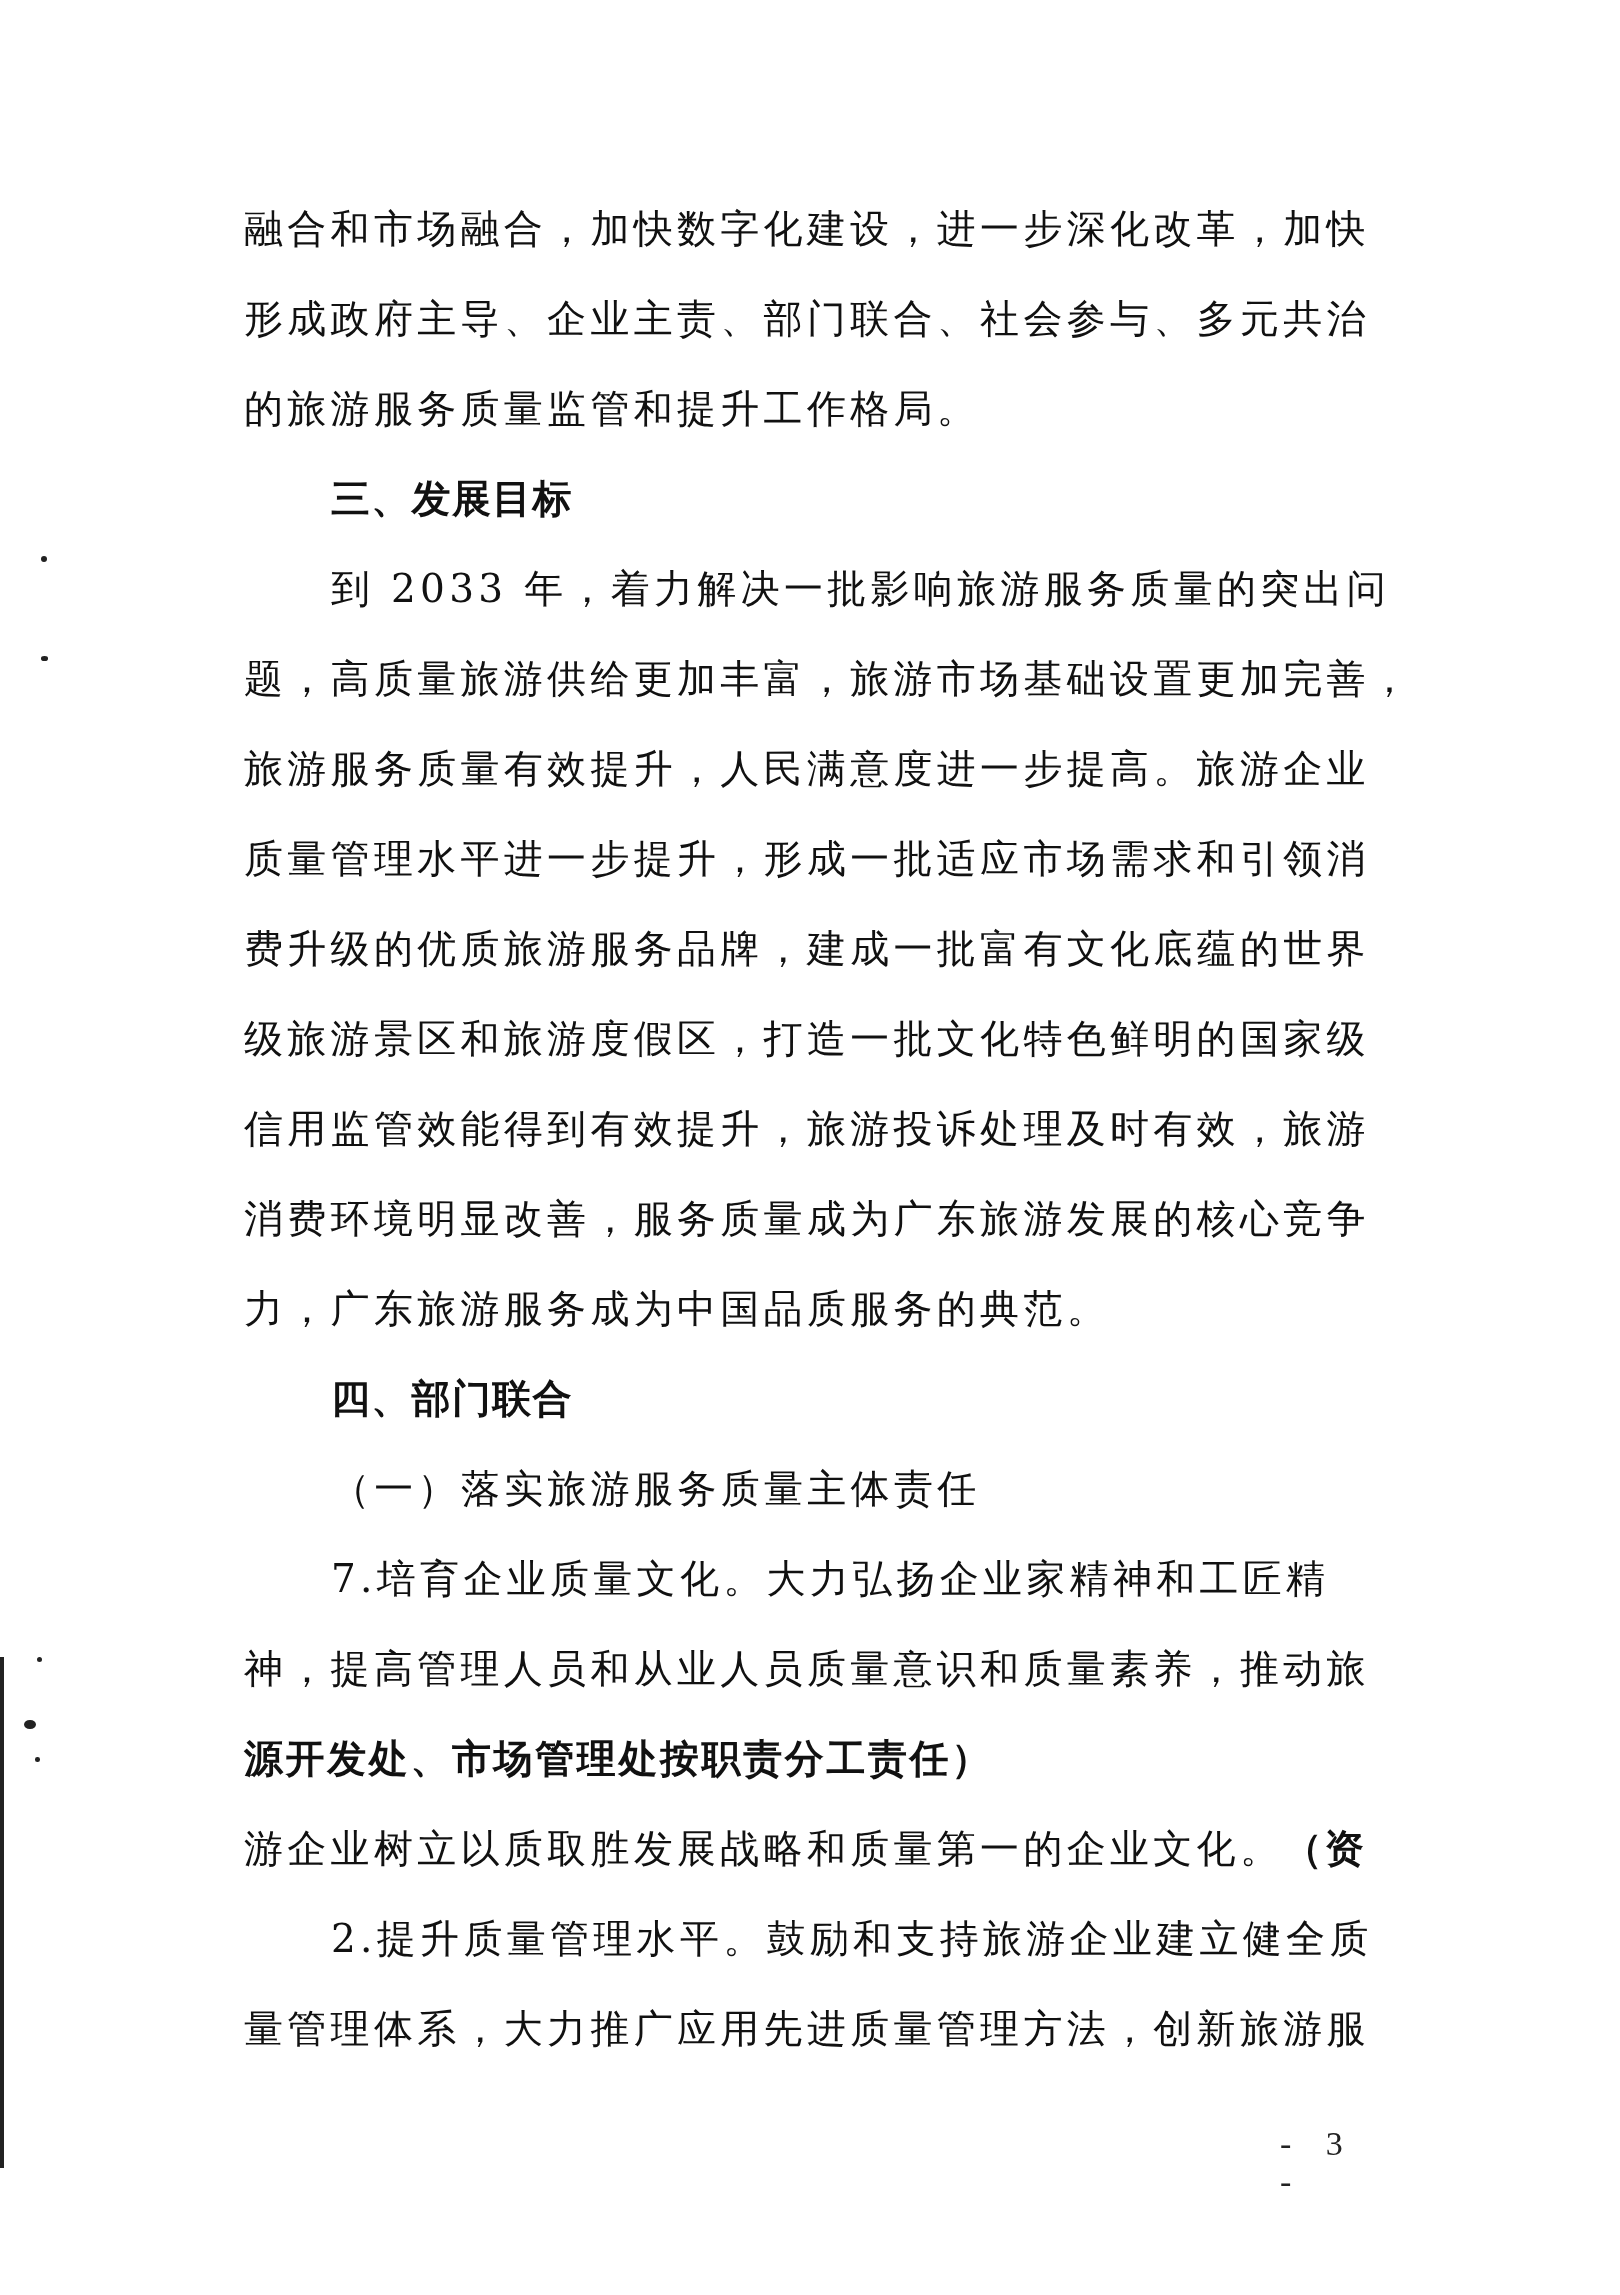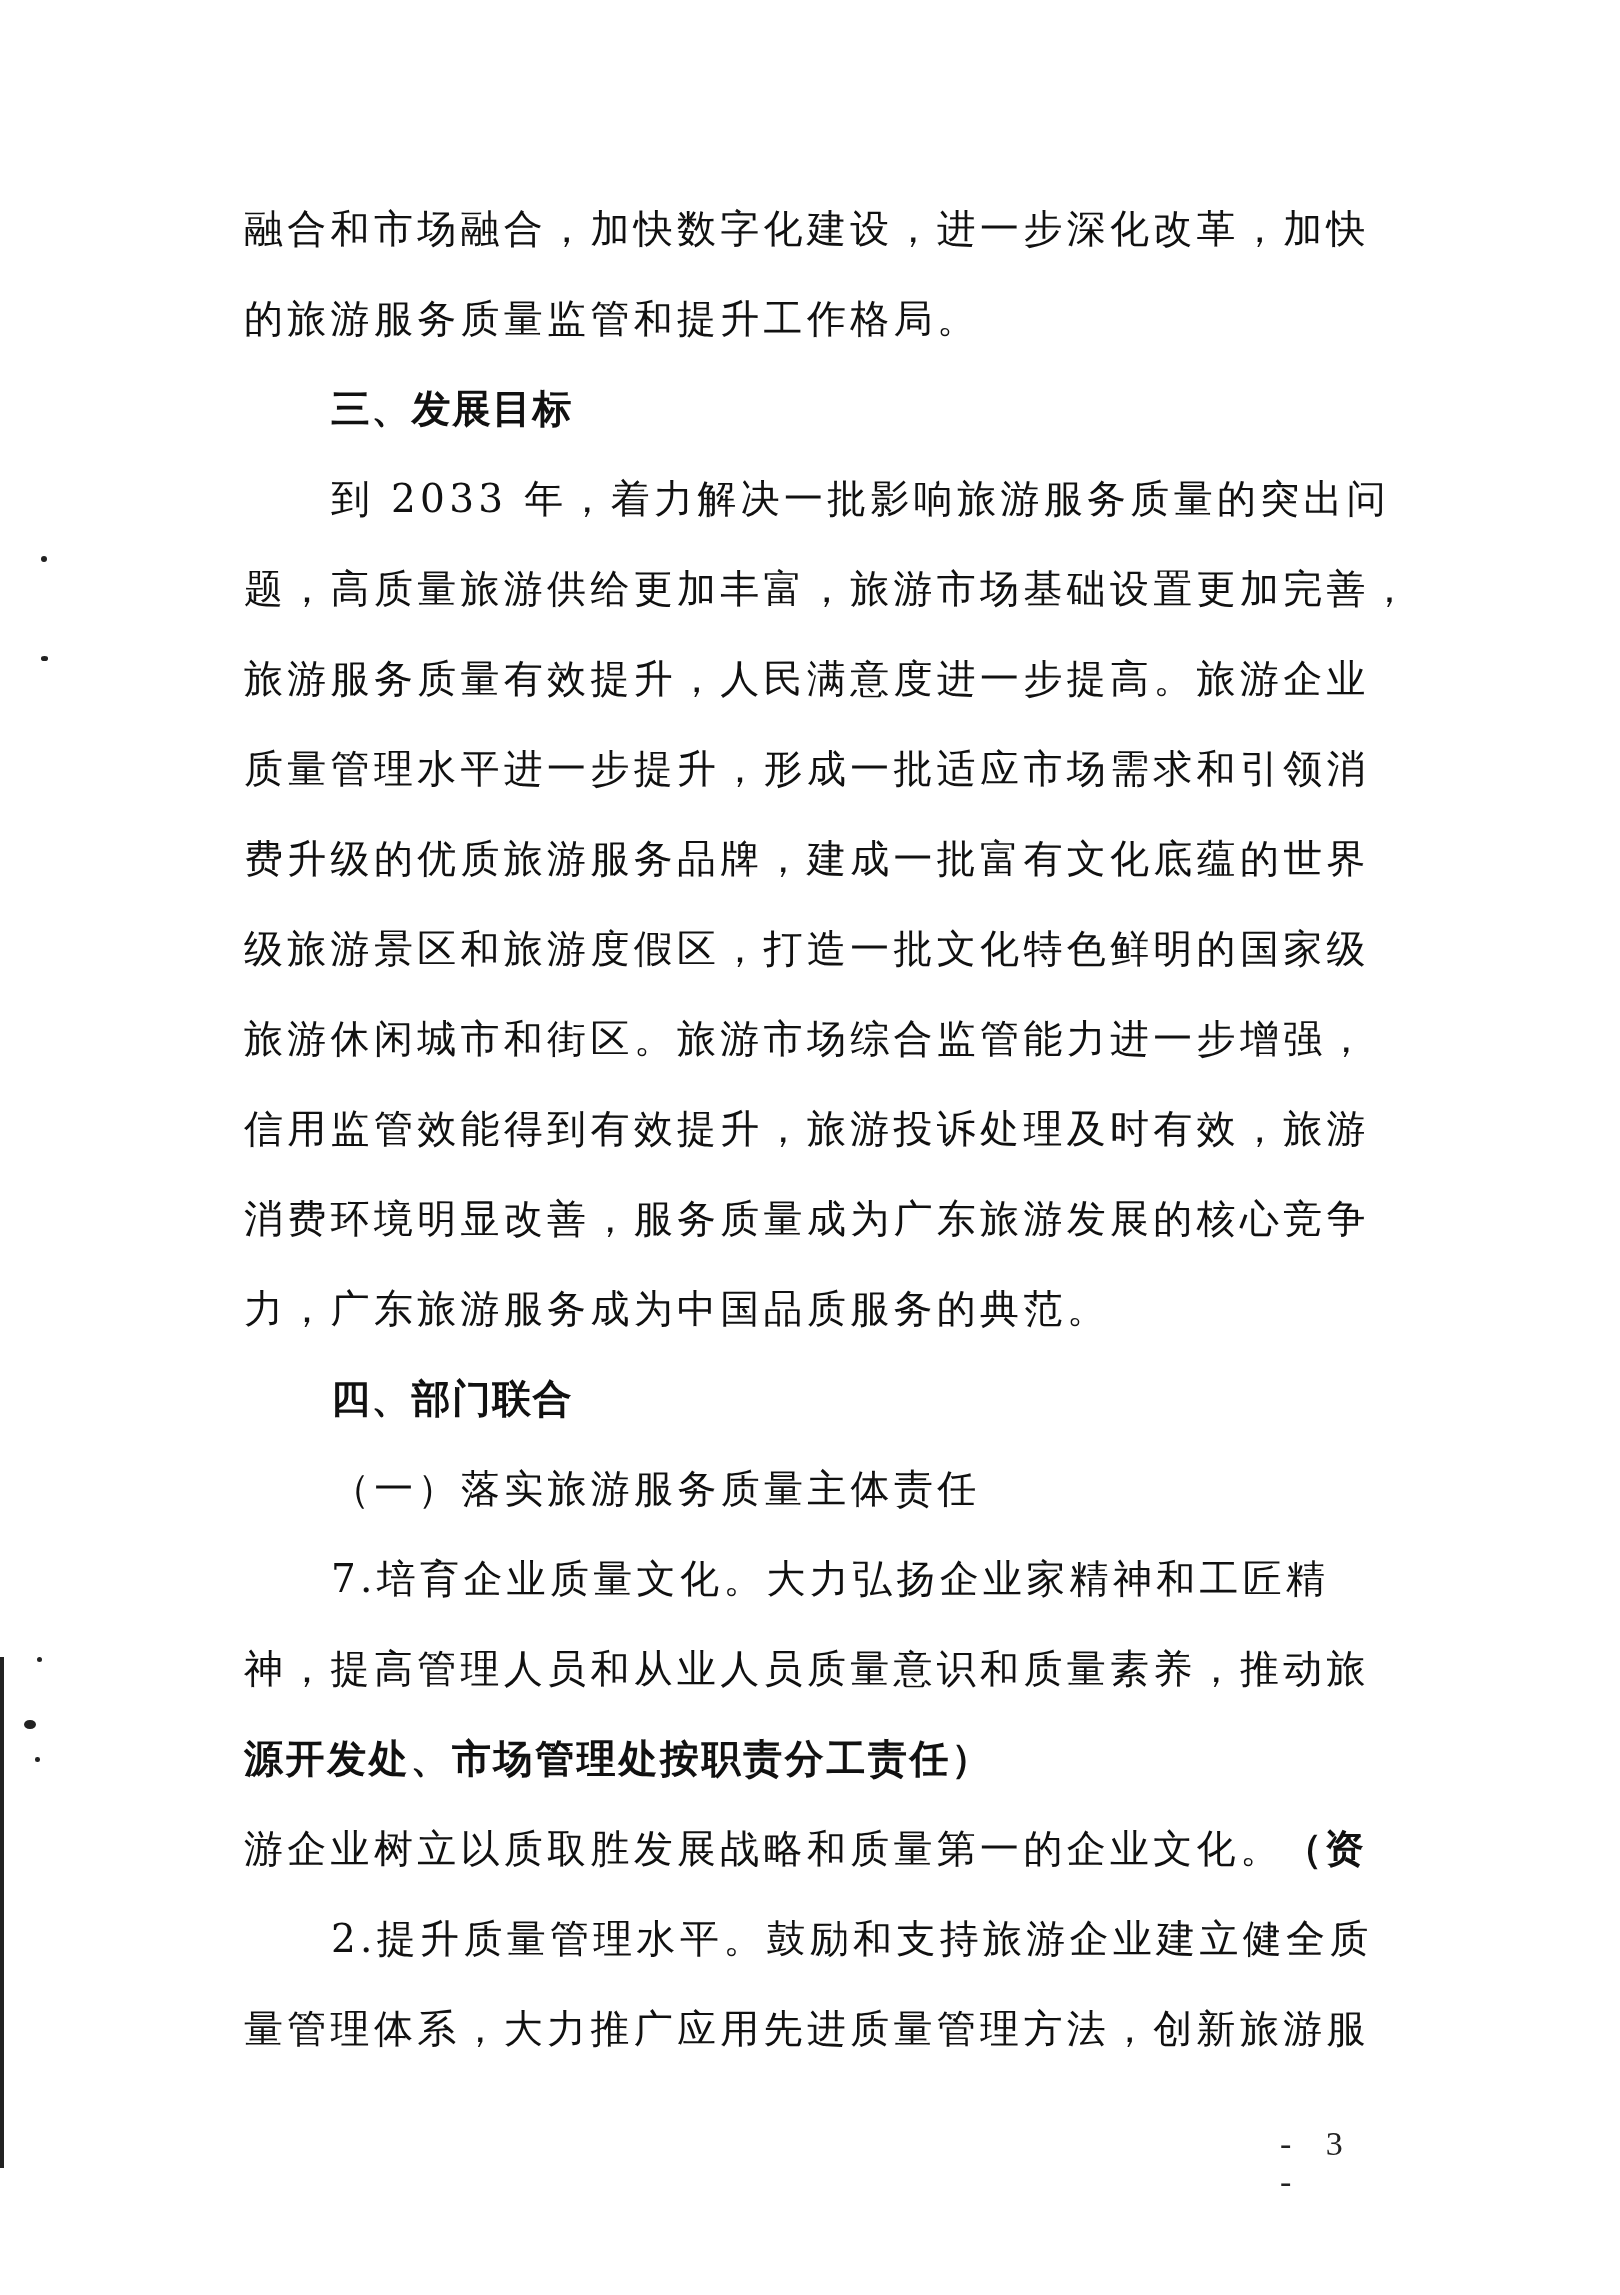--- a/index.html
+++ b/index.html
@@ -25,29 +25,29 @@
   }
   .mark { position: absolute; background: #222; border-radius: 50%; }
   .edge-bar { position: absolute; left: 0; top: 1657px; width: 3.9px; height: 511px; background: #222; }
 </style>
 </head>
 <body>
 
 <div class="page">
   <div class="text-block">
     <div class="line"><span>融合和市场融合，加快数字化建设，进一步深化改革，加快</span></div>
+    <div class="line"><span>形成政府主导、企业主责、部门联合、社会参与、多元共治</span></div>
     <div class="line"><span>的旅游服务质量监管和提升工作格局。</span></div>
     <div class="line indent heading"><span>三、发展目标</span></div>
     <div class="line indent"><span>到 2033 年，着力解决一批影响旅游服务质量的突出问</span></div>
     <div class="line"><span>题，高质量旅游供给更加丰富，旅游市场基础设置更加完善，</span></div>
     <div class="line"><span>旅游服务质量有效提升，人民满意度进一步提高。旅游企业</span></div>
     <div class="line"><span>质量管理水平进一步提升，形成一批适应市场需求和引领消</span></div>
     <div class="line"><span>费升级的优质旅游服务品牌，建成一批富有文化底蕴的世界</span></div>
     <div class="line"><span>级旅游景区和旅游度假区，打造一批文化特色鲜明的国家级</span></div>
-    <div class="line"><span>旅游休闲城市和街区。旅游市场综合监管能力进一步增强，</span></div>
     <div class="line"><span>信用监管效能得到有效提升，旅游投诉处理及时有效，旅游</span></div>
     <div class="line"><span>消费环境明显改善，服务质量成为广东旅游发展的核心竞争</span></div>
     <div class="line"><span>力，广东旅游服务成为中国品质服务的典范。</span></div>
     <div class="line indent heading"><span>四、部门联合</span></div>
     <div class="line indent"><span>（一）落实旅游服务质量主体责任</span></div>
     <div class="line indent"><span>7.培育企业质量文化。大力弘扬企业家精神和工匠精</span></div>
     <div class="line"><span>神，提高管理人员和从业人员质量意识和质量素养，推动旅</span></div>
     <div class="line"><span class="bold">源开发处、市场管理处按职责分工责任）</span></div>
     <div class="line"><span>游企业树立以质取胜发展战略和质量第一的企业文化。</span><span class="bold">（资</span></div>
     <div class="line indent"><span>2.提升质量管理水平。鼓励和支持旅游企业建立健全质</span></div>

